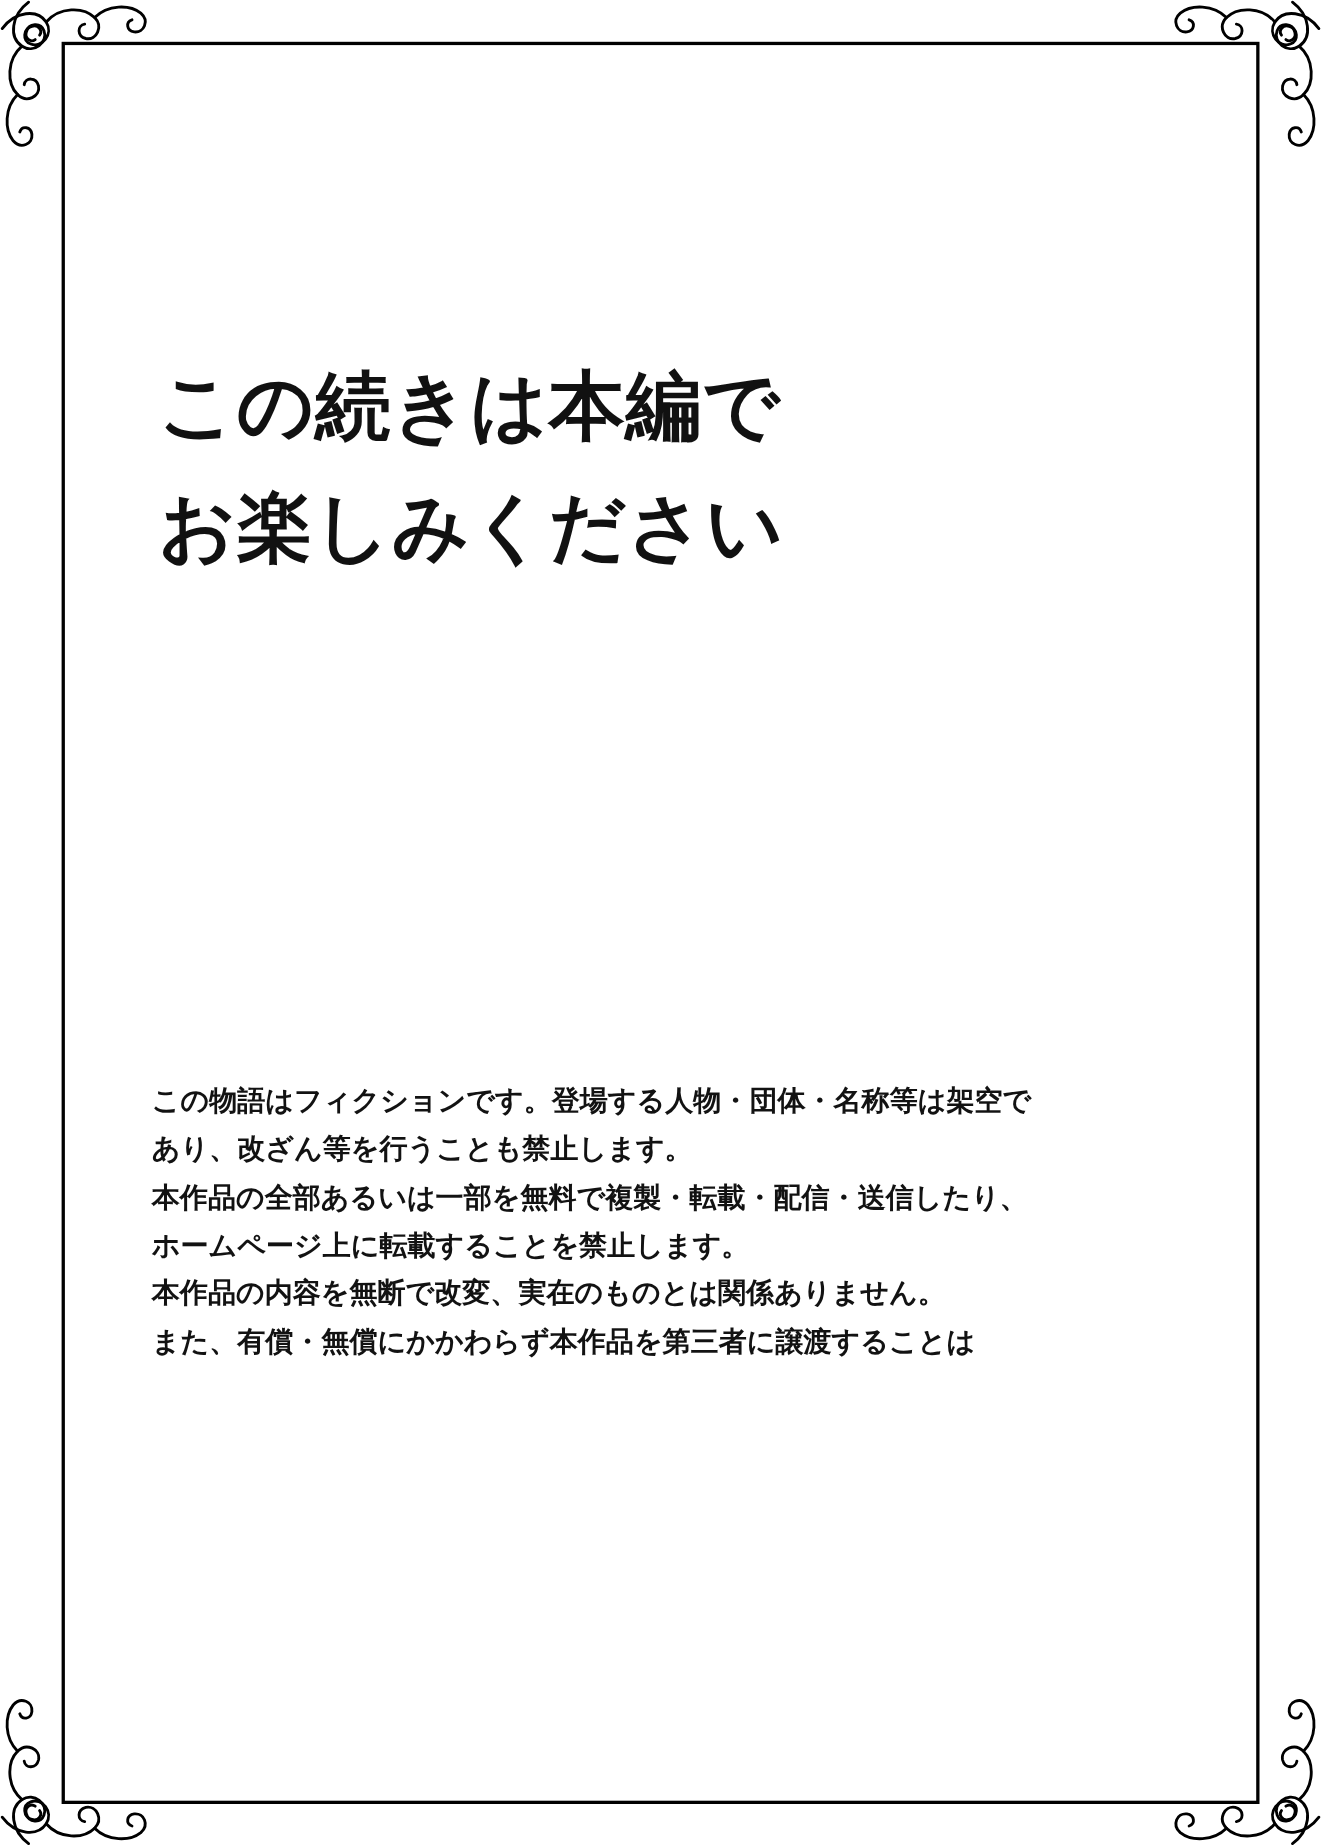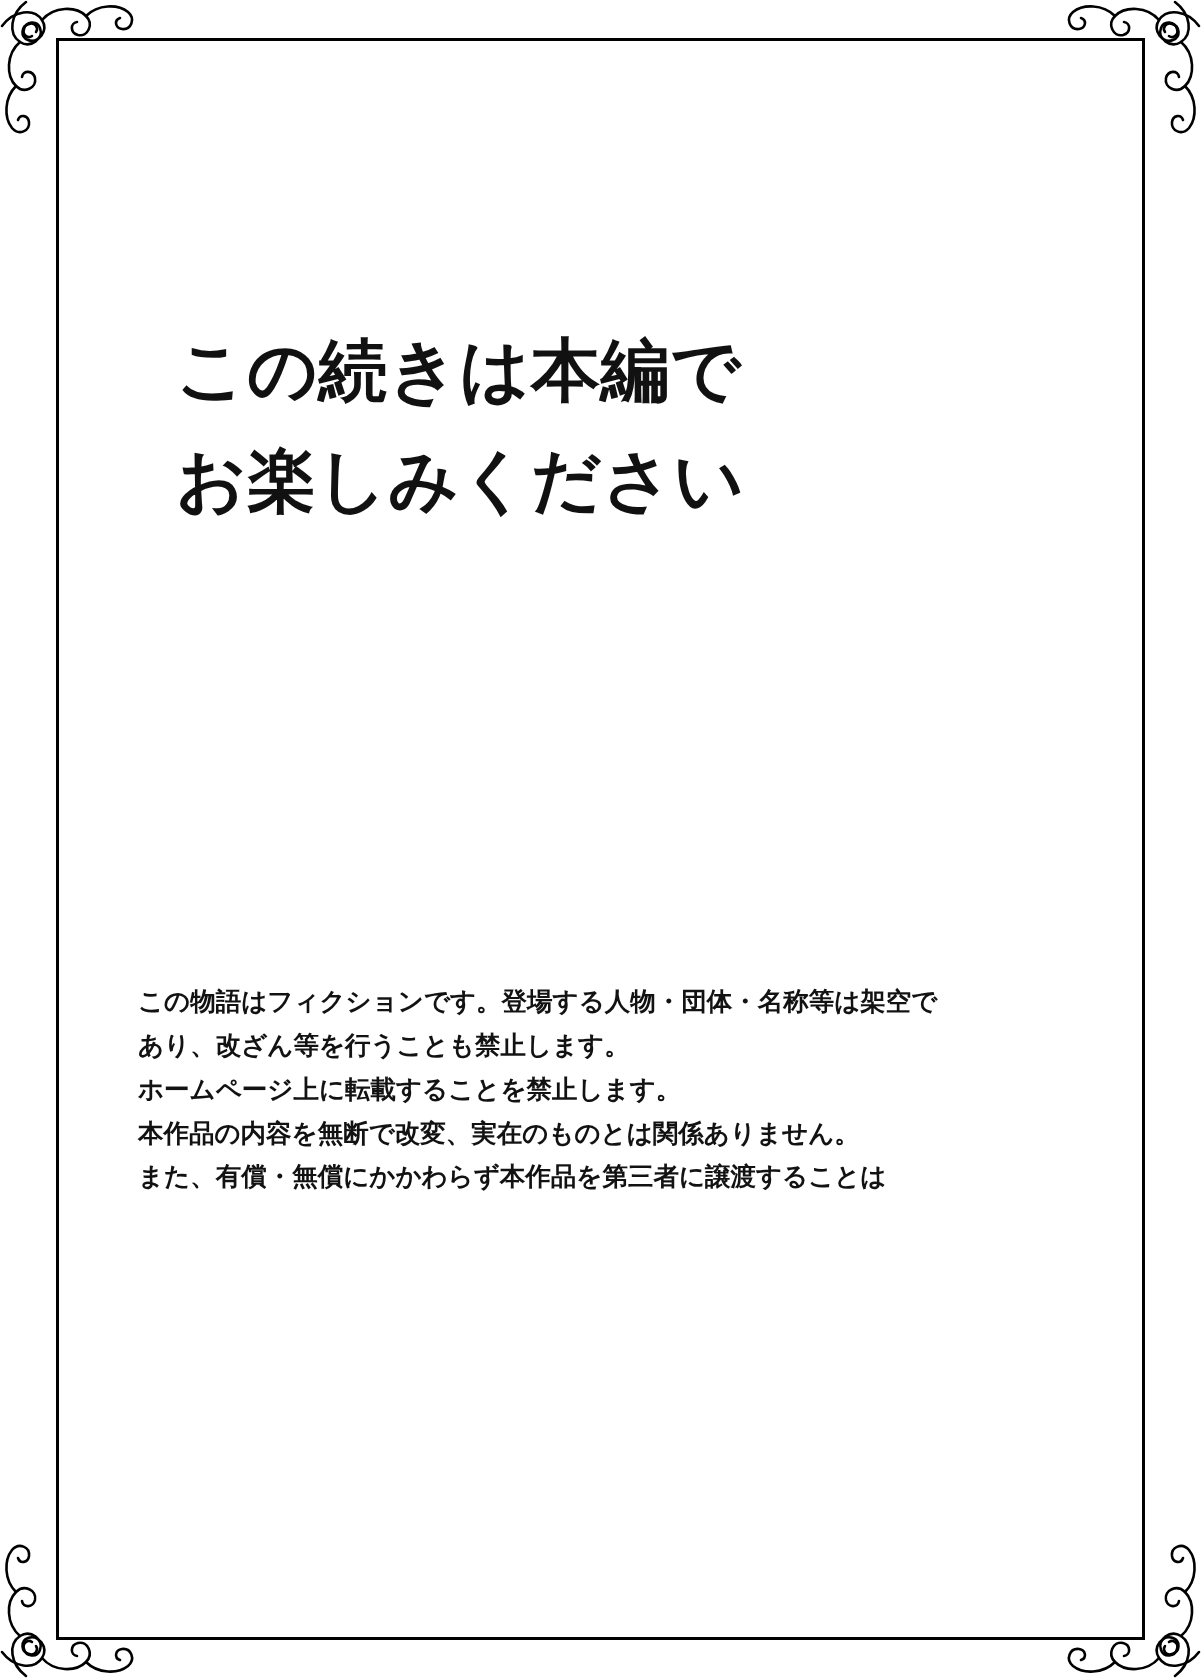--- a/index.html
+++ b/index.html
@@ -37,21 +37,21 @@
     left: 56px;
     top: 38px;
     right: 56px;
     bottom: 38px;
     border: 3px solid #000000;
     box-sizing: border-box;
   }
 
   .headline {
     position: absolute;
-    left: 176px;
+    left: 144px;
     top: 315px;
     width: 880px;
     font-size: 69px;
     font-weight: 700;
     line-height: 1.6;
     letter-spacing: 0.01em;
     color: #111111;
     white-space: pre-line;
   }
 
@@ -114,18 +114,19 @@
   </div>
 
   <div class="frame"></div>
 
   <div class="headline">この続きは本編で
 お楽しみください</div>
 
   <div class="notice">
     <div class="notice-line">この物語はフィクションです。登場する人物・団体・名称等は架空で</div>
     <div class="notice-line">あり、改ざん等を行うことも禁止します。</div>
+    <div class="notice-line">本作品の全部あるいは一部を無料で複製・転載・配信・送信したり、</div>
     <div class="notice-line">ホームページ上に転載することを禁止します。</div>
     <div class="notice-line">本作品の内容を無断で改変、実在のものとは関係ありません。</div>
     <div class="notice-line">また、有償・無償にかかわらず本作品を第三者に譲渡することは</div>
   </div>
 
 </div>
 
 </body></html>

